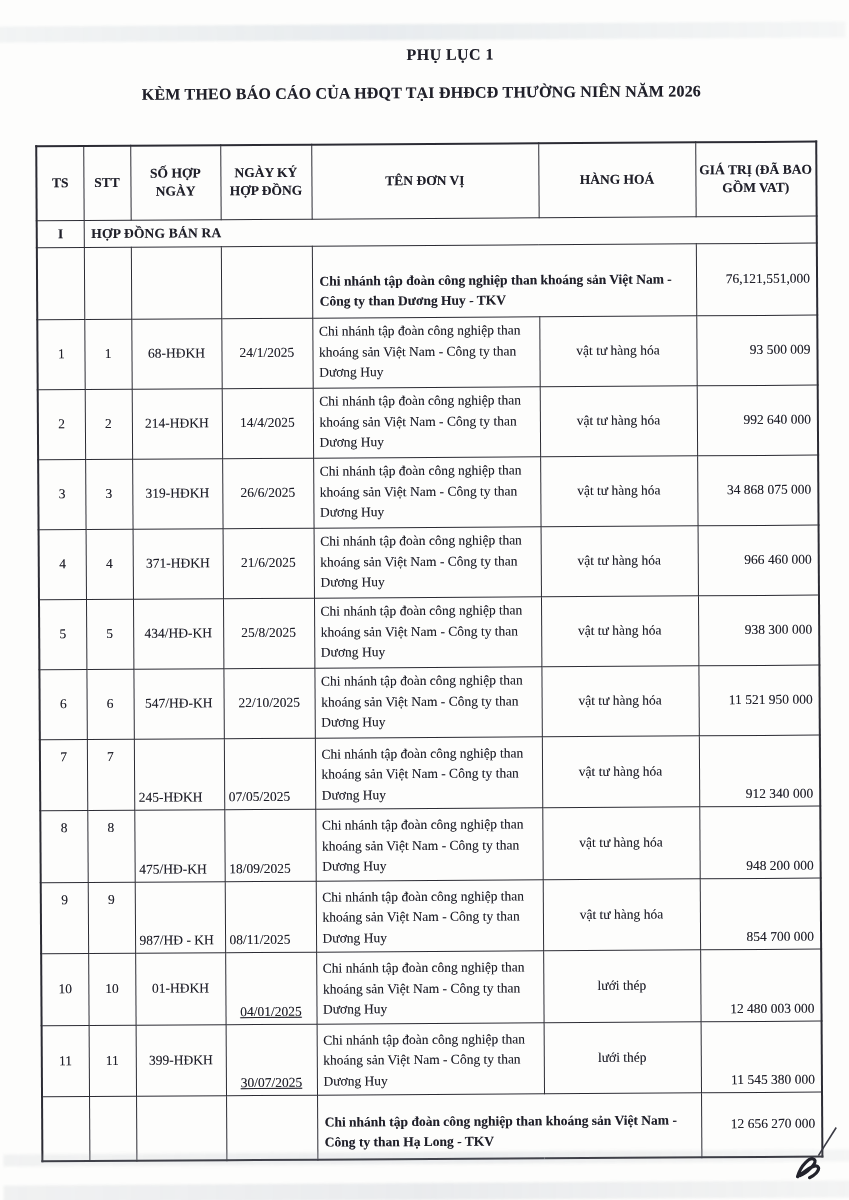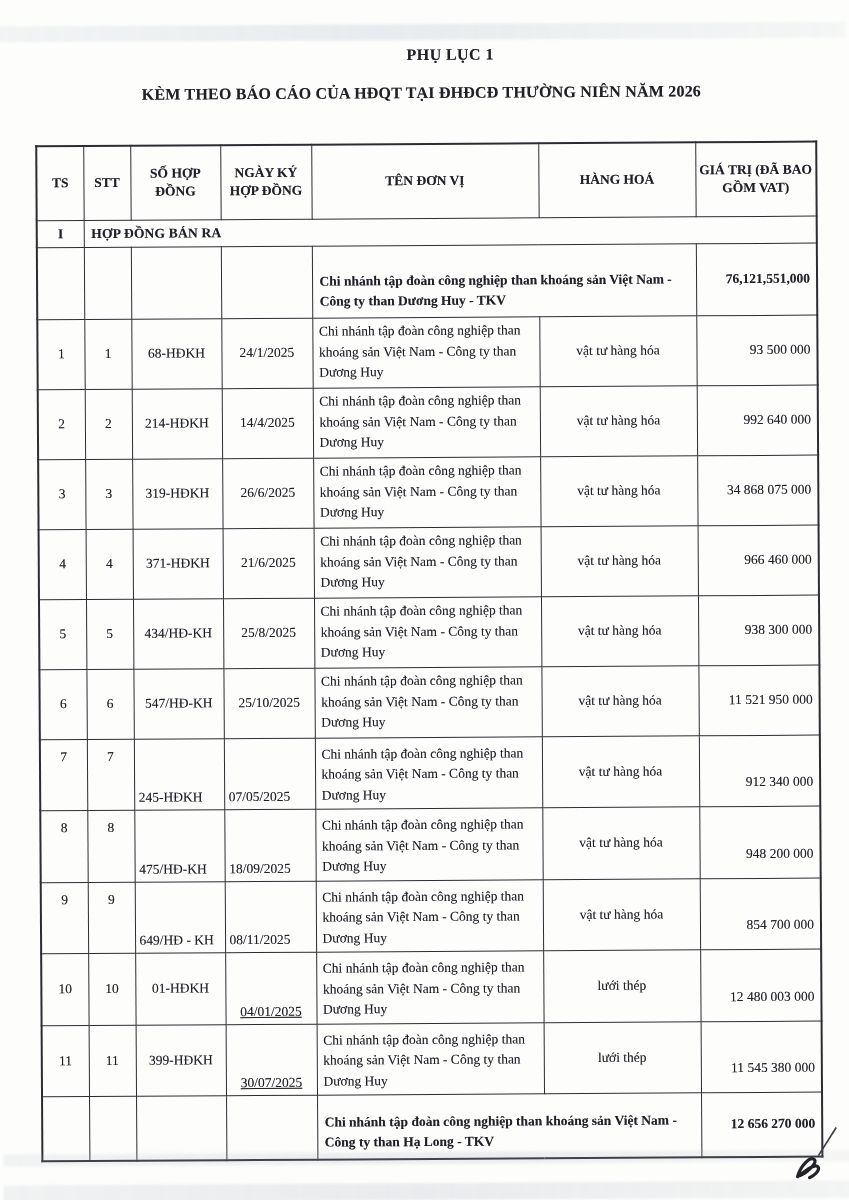--- a/index.html
+++ b/index.html
@@ -37,32 +37,32 @@
   .r-sec td { font-weight:700; }
   .sec-index { text-align:center; vertical-align:middle; }
   .sec-label { text-align:left; vertical-align:middle; padding-left:7px; letter-spacing:.2px; }
   .r-grp { height:72px; }
   .r-grp-last { height:64px; }
   .c-name {
     font-weight:700; text-align:left; vertical-align:bottom;
     padding:2px 6px 5px 7px; line-height:1.5;
   }
   .c-total {
-    font-weight:700; text-align:right; vertical-align:bottom;
+    font-weight:400; text-align:right; vertical-align:bottom;
     padding:0 5px 3px 0;
     margin-top:32px;
   }
   .r-data { height:70px; }
   .c-ts, .c-stt, .c-so, .c-ngay { text-align:center; vertical-align:middle; padding:1px 2px; }
   .c-ten { text-align:left; vertical-align:middle; padding:3px 4px 3px 6px; line-height:1.52; }
   .c-hang { text-align:center; vertical-align:middle; padding:1px 4px; }
   .c-gia { text-align:right; vertical-align:middle; padding:1px 6px 1px 1px; }
   tr.r-low .c-ts, tr.r-low .c-stt { vertical-align:top; padding-top:9px; }
   tr.r-low .c-so, tr.r-low .c-ngay { vertical-align:bottom; text-align:left; padding:0 2px 4px 4px; }
-  tr.r-low .c-gia, tr.r-low2 .c-gia { vertical-align:bottom; padding-bottom:16px; }
+  tr.r-low .c-gia, tr.r-low2 .c-gia { vertical-align:bottom; padding-bottom:4px; }
   tr.r-low2 .c-ngay { vertical-align:bottom; padding-bottom:4px;text-decoration:underline; }
   tr.r-low .c-ten, tr.r-low2 .c-ten { vertical-align:top; padding-top:6px; }
   
   .noise { position:absolute; left:0; width:100%; pointer-events:none; }
   .noise-top { top:24px; height:16px;
     background:linear-gradient(90deg,rgba(150,168,182,.10),rgba(140,160,178,.18) 45%,rgba(150,168,182,.08));
     filter:blur(1.2px); }
   .noise-mid { top:1152px; height:12px;
     background:linear-gradient(90deg,rgba(170,176,184,.14),rgba(160,168,178,.20) 55%,rgba(170,176,184,.10));
     filter:blur(1.5px); }
@@ -88,21 +88,21 @@
         <col style="width:90px">
       <col style="width:91px">
         <col style="width:227px">
         <col style="width:157px">
       <col style="width:121px">
     </colgroup>
     <thead>
       <tr class="r-head">
         <th>TS</th>
         <th>STT</th>
-        <th>SỐ HỢP ĐỒNG</th>
+        <th>SỐ HỢP NGÀY</th>
         <th>NGÀY KÝ HỢP ĐỒNG</th>
         <th>TÊN ĐƠN VỊ</th>
         <th>HÀNG HOÁ</th>
         <th>GIÁ TRỊ (ĐÃ BAO GỒM VAT)</th>
       </tr>
     </thead>
     <tbody>
       <tr class="r-sec">
         <td class="sec-index">I</td>
         <td class="sec-label" colspan="6">HỢP ĐỒNG BÁN RA</td>
@@ -115,21 +115,21 @@
           <td class="c-name" colspan="2">Chi nhánh tập đoàn công nghiệp than khoáng sản Việt Nam - Công ty than Dương Huy - TKV</td>
           <td class="c-gia c-total">76,121,551,000</td>
         </tr>
         <tr class="r-data">
           <td class="c-ts">1</td>
           <td class="c-stt">1</td>
           <td class="c-so">68-HĐKH</td>
           <td class="c-ngay">24/1/2025</td>
           <td class="c-ten">Chi nhánh tập đoàn công nghiệp than khoáng sản Việt Nam - Công ty than Dương Huy</td>
           <td class="c-hang">vật tư hàng hóa</td>
-          <td class="c-gia">93 500 000</td>
+          <td class="c-gia">93 500 009</td>
         </tr>
         <tr class="r-data">
           <td class="c-ts">2</td>
           <td class="c-stt">2</td>
           <td class="c-so">214-HĐKH</td>
           <td class="c-ngay">14/4/2025</td>
           <td class="c-ten">Chi nhánh tập đoàn công nghiệp than khoáng sản Việt Nam - Công ty than Dương Huy</td>
           <td class="c-hang">vật tư hàng hóa</td>
           <td class="c-gia">992 640 000</td>
         </tr>
@@ -157,21 +157,21 @@
           <td class="c-so">434/HĐ-KH</td>
           <td class="c-ngay">25/8/2025</td>
           <td class="c-ten">Chi nhánh tập đoàn công nghiệp than khoáng sản Việt Nam - Công ty than Dương Huy</td>
           <td class="c-hang">vật tư hàng hóa</td>
           <td class="c-gia">938 300 000</td>
         </tr>
         <tr class="r-data">
           <td class="c-ts">6</td>
           <td class="c-stt">6</td>
           <td class="c-so">547/HĐ-KH</td>
-          <td class="c-ngay">25/10/2025</td>
+          <td class="c-ngay">22/10/2025</td>
           <td class="c-ten">Chi nhánh tập đoàn công nghiệp than khoáng sản Việt Nam - Công ty than Dương Huy</td>
           <td class="c-hang">vật tư hàng hóa</td>
           <td class="c-gia">11 521 950 000</td>
         </tr>
         <tr class="r-data r-low">
           <td class="c-ts">7</td>
           <td class="c-stt">7</td>
           <td class="c-so">245-HĐKH</td>
           <td class="c-ngay">07/05/2025</td>
           <td class="c-ten">Chi nhánh tập đoàn công nghiệp than khoáng sản Việt Nam - Công ty than Dương Huy</td>
@@ -183,21 +183,21 @@
           <td class="c-stt">8</td>
           <td class="c-so">475/HĐ-KH</td>
           <td class="c-ngay">18/09/2025</td>
           <td class="c-ten">Chi nhánh tập đoàn công nghiệp than khoáng sản Việt Nam - Công ty than Dương Huy</td>
           <td class="c-hang">vật tư hàng hóa</td>
           <td class="c-gia">948 200 000</td>
         </tr>
         <tr class="r-data r-low">
           <td class="c-ts">9</td>
           <td class="c-stt">9</td>
-          <td class="c-so">649/HĐ - KH</td>
+          <td class="c-so">987/HĐ - KH</td>
           <td class="c-ngay">08/11/2025</td>
           <td class="c-ten">Chi nhánh tập đoàn công nghiệp than khoáng sản Việt Nam - Công ty than Dương Huy</td>
           <td class="c-hang">vật tư hàng hóa</td>
           <td class="c-gia">854 700 000</td>
         </tr>
         <tr class="r-data r-low2">
           <td class="c-ts">10</td>
           <td class="c-stt">10</td>
           <td class="c-so">01-HĐKH</td>
           <td class="c-ngay">04/01/2025</td>

